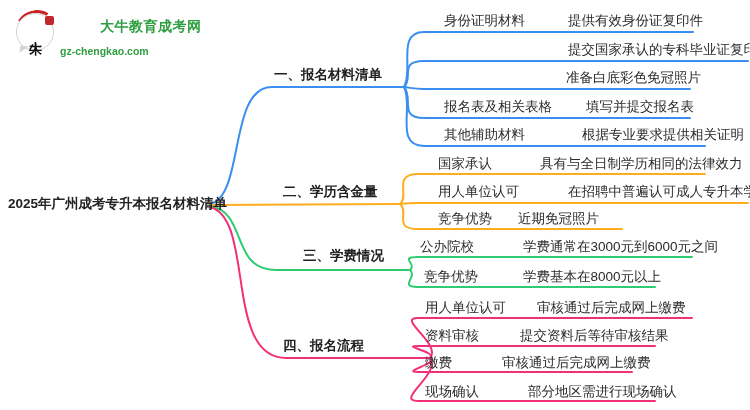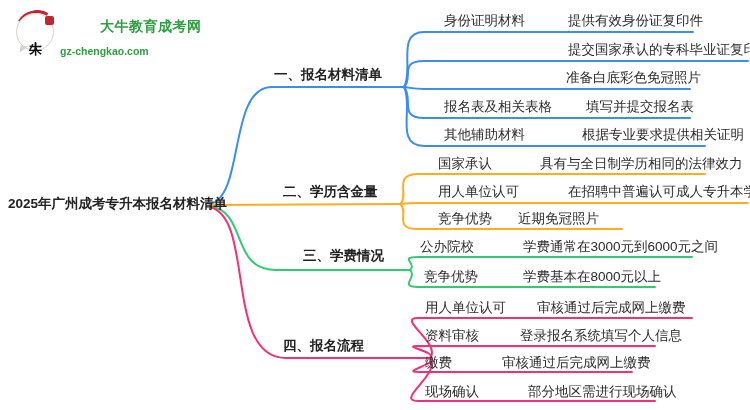--- a/index.html
+++ b/index.html
@@ -113,19 +113,19 @@
   <div class="txt leaf-desc" style="left:518px;top:211px;">近期免冠照片</div>
 
   <div class="txt leaf-label" style="left:420px;top:239px;">公办院校</div>
   <div class="txt leaf-desc" style="left:523px;top:239px;">学费通常在3000元到6000元之间</div>
   <div class="txt leaf-label" style="left:424px;top:269px;">竞争优势</div>
   <div class="txt leaf-desc" style="left:523px;top:269px;">学费基本在8000元以上</div>
 
   <div class="txt leaf-label" style="left:425px;top:300px;">用人单位认可</div>
   <div class="txt leaf-desc" style="left:537px;top:300px;">审核通过后完成网上缴费</div>
   <div class="txt leaf-label" style="left:425px;top:328px;">资料审核</div>
-  <div class="txt leaf-desc" style="left:520px;top:328px;">登录报名系统填写个人信息</div>
+  <div class="txt leaf-desc" style="left:520px;top:328px;">提交资料后等待审核结果</div>
   <div class="txt leaf-label" style="left:425px;top:355px;">缴费</div>
   <div class="txt leaf-desc" style="left:502px;top:355px;">审核通过后完成网上缴费</div>
   <div class="txt leaf-label" style="left:425px;top:384px;">现场确认</div>
   <div class="txt leaf-desc" style="left:528px;top:384px;">部分地区需进行现场确认</div>
 
 </div>
 
 </body></html>

